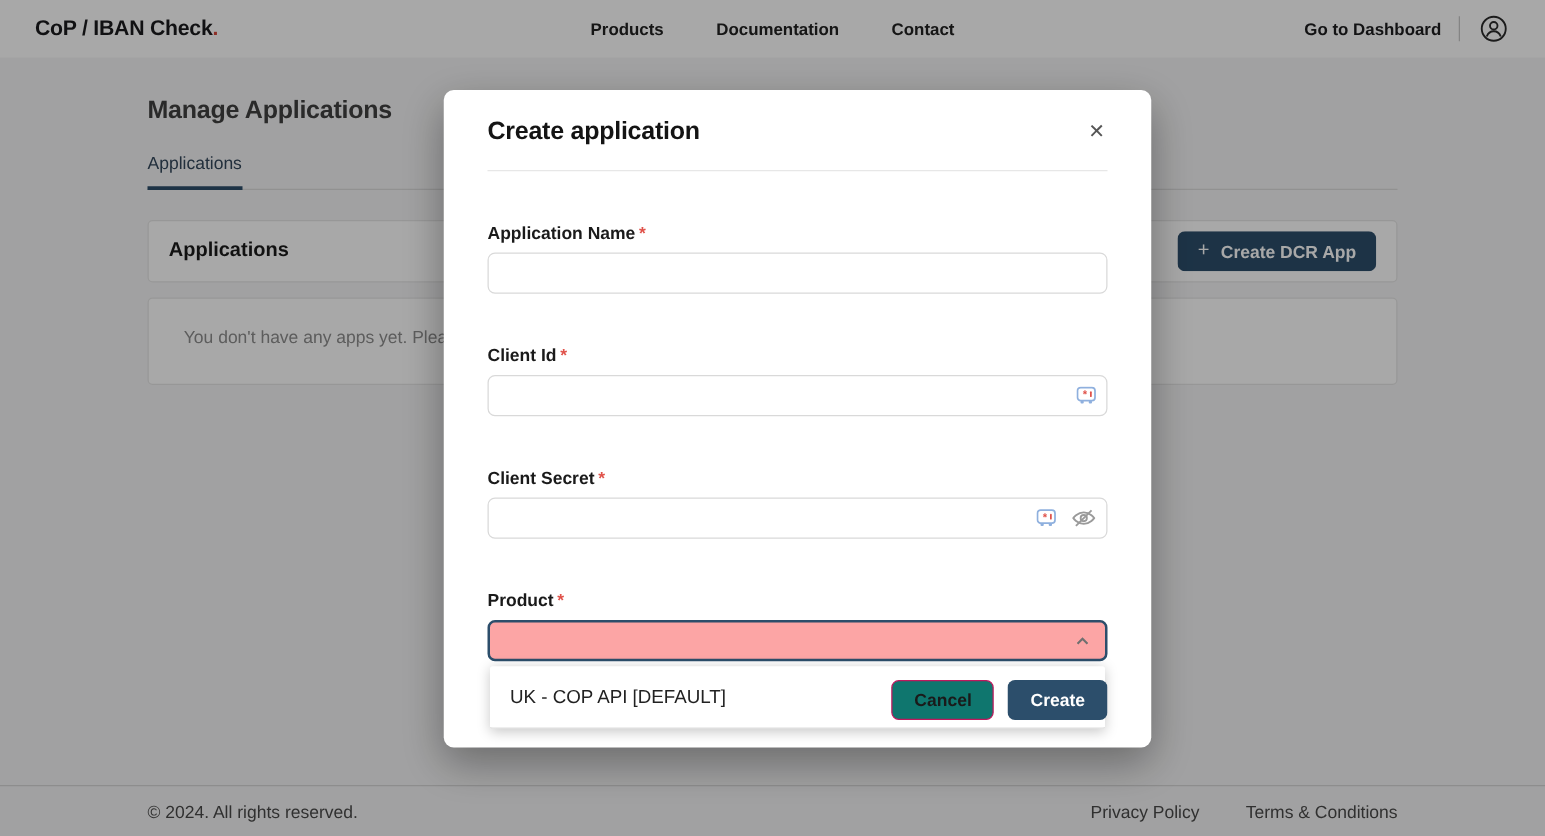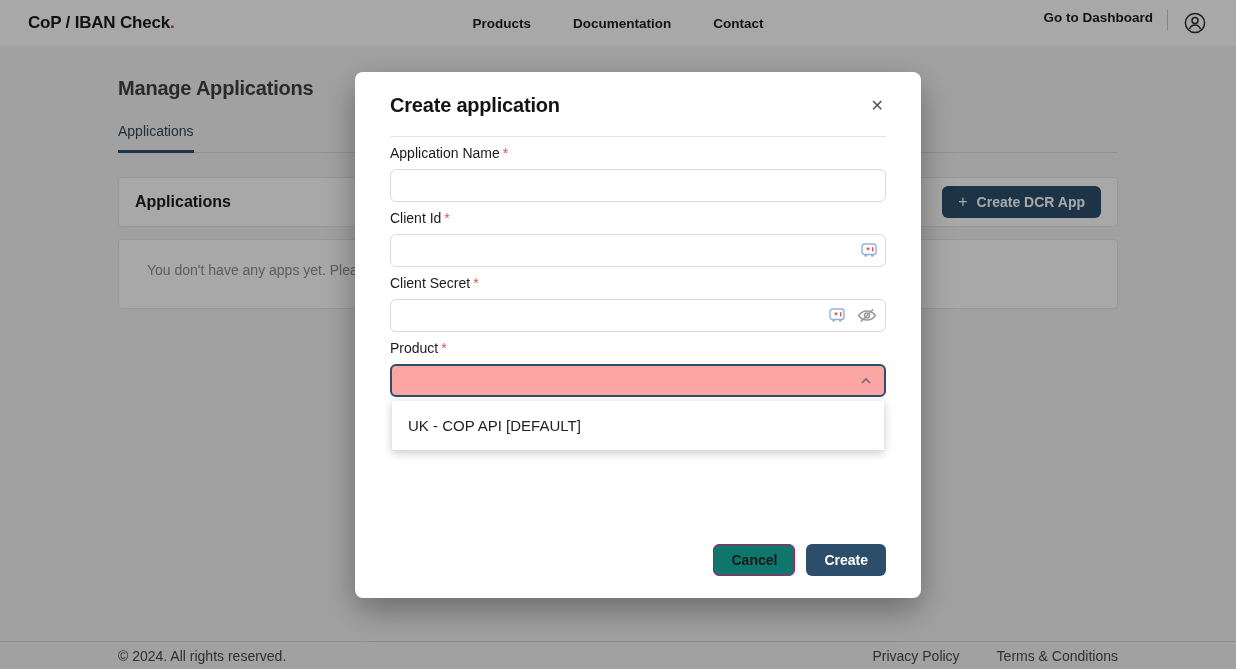--- a/index.html
+++ b/index.html
@@ -6,21 +6,21 @@
   html,body { width:1236px; height:669px; overflow:hidden; background:#f5f5f6;
     font-family:"Liberation Sans", sans-serif; color:#1d1d1f; }
 
   
   .header { position:absolute; top:0; left:0; right:0; height:46px; background:#ffffff;
     display:flex; align-items:center; padding:0 28px; z-index:1; }
   .logo { font-size:17px; font-weight:bold; letter-spacing:-0.2px; color:#1b1b1d; }
   .logo .dot { color:#d7473a; }
   .nav { position:absolute; left:0; right:0; display:flex; justify-content:center; gap:42px; }
   .nav .nav-item { font-size:13.5px; font-weight:bold; color:#222; cursor:pointer; }
-  .header-right { margin-left:auto; display:flex; align-items:flex-start; gap:14px; z-index:2; }
+  .header-right { margin-left:auto; display:flex; align-items:center; gap:14px; z-index:2; }
   .dash-link { font-size:13.5px; font-weight:bold; color:#1d1d1f; cursor:pointer; }
   .vdiv { width:1px; height:20px; background:#c9c9c9; }
   .avatar { width:26px; height:26px; display:flex; align-items:center; justify-content:center; cursor:pointer; }
 
   
   .main { position:absolute; top:46px; left:0; right:0; bottom:41px; }
   .container { width:1000px; margin:0 auto; position:relative; }
   .page-title { font-size:20px; font-weight:bold; color:#404040; padding-top:31px; letter-spacing:-0.2px; }
   .tabs { margin-top:22px; border-bottom:1px solid #dcdcdc; }
   .tab { display:inline-block; font-size:14px; color:#33475b; padding-bottom:11px;
@@ -35,37 +35,37 @@
   .btn .plus { font-weight:normal; font-size:16px; line-height:1; }
   .btn-outline { background:#fff; border-color:#d9d9d9; color:#1a1a1a; }
   .btn-navy { background:#2c4e6b; color:#fff; }
 
   .table-card { margin-top:12px; }
   .table-header { font-size:14px; font-weight:bold; color:#1a1a1a; padding:10px 16px;
     border-bottom:1px solid #ececec; }
   .empty-row { font-size:14px; color:#8d8d8d; padding:22px 28px 30px 28px; }
 
   
-  .footer { position:absolute; bottom:0; left:0; right:0; height:28px; border-top:1px solid #d6d6d6;margin-top:12px; }
+  .footer { position:absolute; bottom:0; left:0; right:0; height:41px; border-top:1px solid #d6d6d6;margin-top:12px; }
   .footer .container { display:flex; align-items:center; height:100%; }
   .copyright { font-size:14px; color:#4a4a4a; }
   .footer-links { margin-left:auto; display:flex; gap:37px; }
   .footer-link { font-size:14px; color:#4a4a4a; cursor:pointer; }
 
   
   .overlay { position:fixed; inset:0; background:rgba(0,0,0,0.34); z-index:10; }
   .modal { position:fixed; left:355px; top:72px; width:566px; height:526px; background:#fff;
     border-radius:8px; z-index:20; box-shadow:0 12px 34px rgba(0,0,0,0.35); padding:22px 35px; }
   .modal-head { display:flex; align-items:flex-start; }
   .modal-title { font-size:20px; font-weight:bold; color:#141414; letter-spacing:-0.2px; }
   .modal-close { margin-left:auto; font-size:16px; color:#555; cursor:pointer; line-height:1;
     padding:4px 2px; }
   .modal-hr { border:none; border-top:1px solid #e7e7e7; margin-top:18px; }
 
-  .field-label { font-size:14px; font-weight:normal; color:#1a1a1a; margin-top:8px; }
+  .field-label { font-size:14px; font-weight:bold; color:#1a1a1a; margin-top:41px; }
   .field-label .req { color:#e0524a; margin-left:3px; }
   .input-wrap { position:relative; margin-top:8px; }
   .text-input { width:100%; height:33px; border:1px solid #d9d9d9; border-radius:6px;
     font-size:14px; padding:0 10px; outline:none; background:#fff; font-family:inherit; }
   .trailing-icons { position:absolute; right:9px; top:0; height:33px; display:flex;
     align-items:center; gap:12px; }
 
   .select { position:relative; margin-top:8px; height:33px; border:2px solid #2c4e6b;
     border-radius:6px; background:#fca5a5; cursor:pointer; }
   .select .chev { position:absolute; right:10px; top:7px; }

